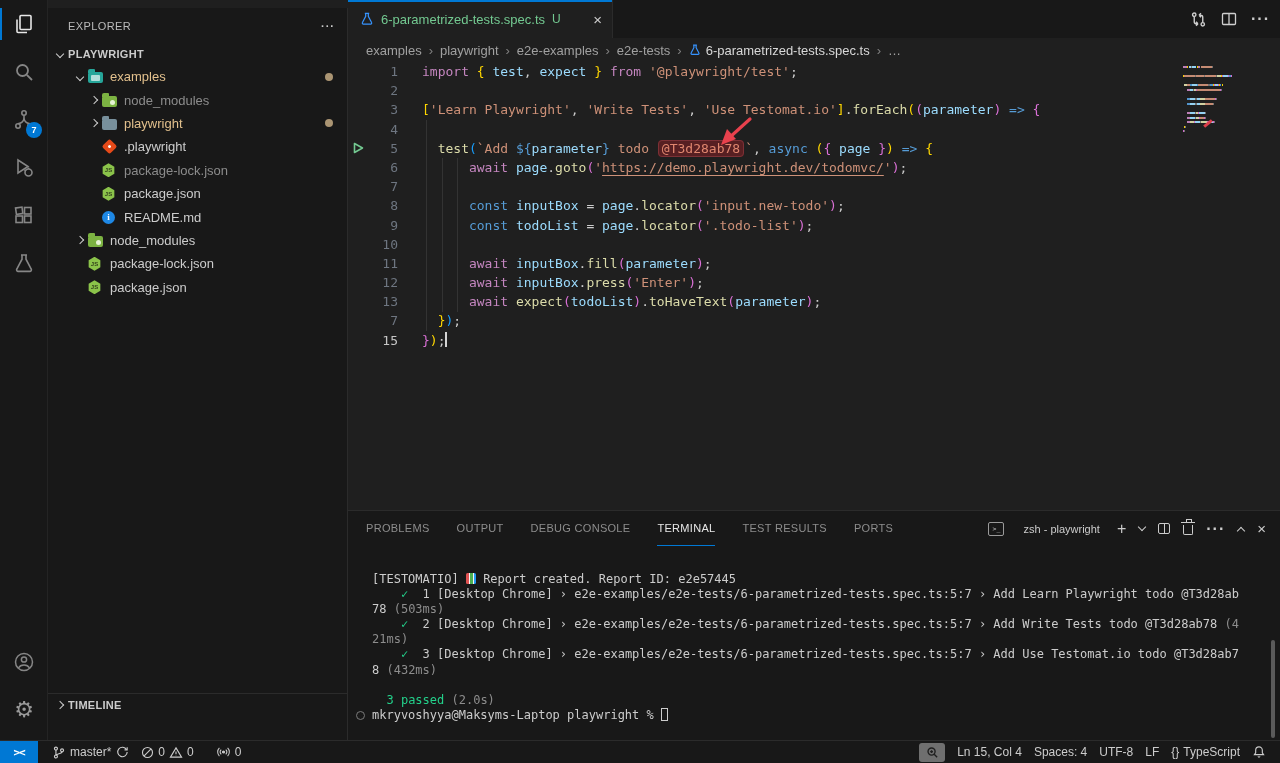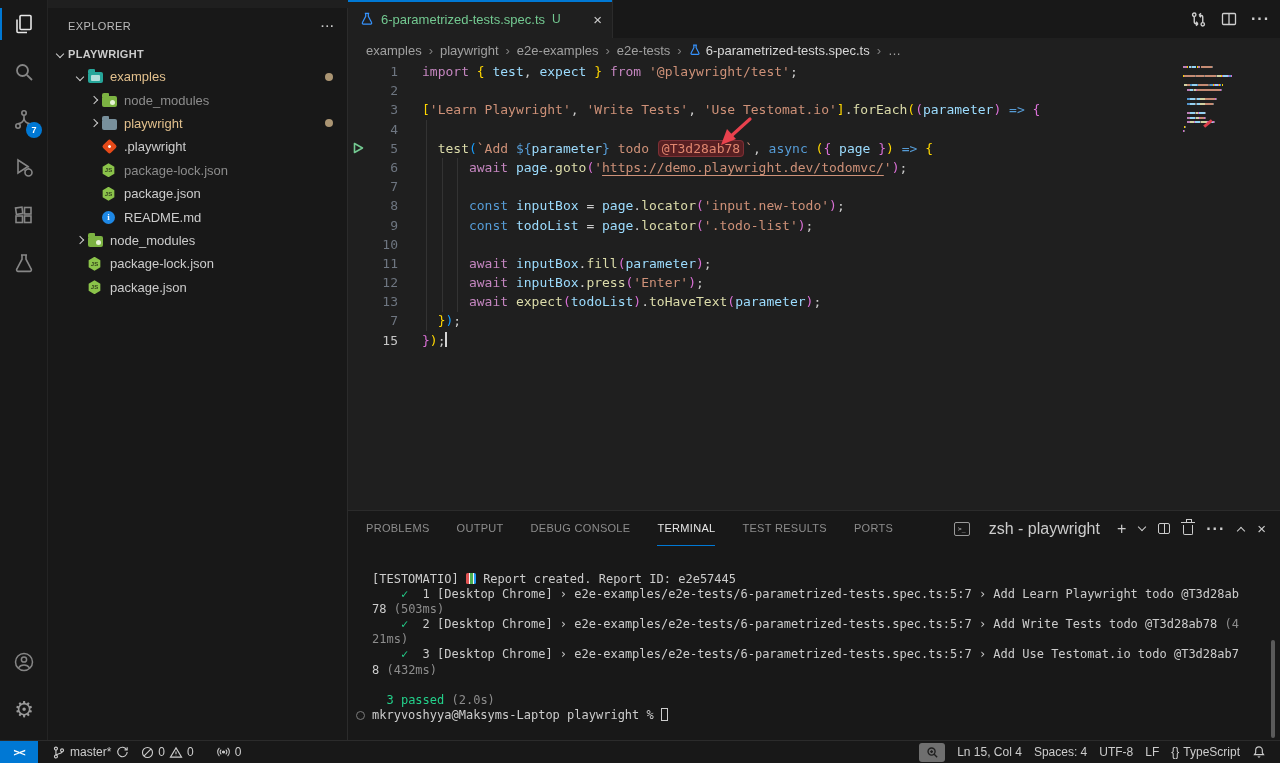--- a/index.html
+++ b/index.html
@@ -100,21 +100,21 @@
   #annot-arrow{left:712px;top:116px;width:42px;height:32px;pointer-events:none}
 
   
   #panel{left:348px;top:510px;width:932px;height:230px;background:var(--chrome-bg);border-top:1px solid var(--border)}
   #panel-tabs{display:flex;align-items:center;gap:27px;height:35px;padding-left:18px;font-size:11px;letter-spacing:.3px;color:#8d8d8d}
   .ptab{cursor:pointer;height:35px;display:flex;align-items:center;border-bottom:1px solid transparent}
   .ptab.active{color:#e7e7e7;border-bottom:1px solid var(--accent)}
   #panel-actions{position:absolute;right:14px;top:0;height:35px;display:flex;align-items:center;gap:13px;color:#cccccc}
   .shellbox{display:flex;align-items:center;justify-content:center;width:16px;height:14px;border:1px solid #9a9a9a;border-radius:2px;
     font-family:"DejaVu Sans Mono",monospace;font-size:6.5px;color:#ccc}
-  #term-title{font-size:16px;color:#cccccc;margin-left:6px;margin-right:4px}
+  #term-title{font-size:11px;color:#cccccc;margin-left:6px;margin-right:4px}
   .plus{font-size:16px;line-height:1}
   .cv2{display:block;width:6px;height:6px;border-right:1.4px solid #ccc;border-bottom:1.4px solid #ccc;transform:rotate(45deg);margin-top:-3px}
   .cv2.up{transform:rotate(-135deg);margin-top:4px}
   .split-ic{width:12px;height:11px;border:1.2px solid #ccc;border-radius:2px;position:relative}
   .split-ic::after{content:'';position:absolute;left:4.5px;top:0;bottom:0;width:1.2px;background:#ccc}
   .trash-ic{position:relative;width:10px;height:10px;border:1.2px solid #ccc;border-top:none;border-radius:0 0 2px 2px;margin-top:3px}
   .trash-ic::before{content:'';position:absolute;left:-3px;top:-3px;width:14px;height:1.4px;background:#ccc}
   .trash-ic::after{content:'';position:absolute;left:2px;top:-6px;width:4px;height:2px;border:1.2px solid #ccc;border-bottom:none}
   .xclose{font-size:15px;line-height:1}
 
@@ -292,20 +292,26 @@
         <div class="trow" style="padding-left: 24px;">
           <span class="cv "></span>
           <span class="ic-slot">
             <span class="ic-json">JS</span>
           </span>
           <span class="tlabel ">package.json</span>
         </div>
       </div>
   </div>
   <div id="sb-sections" class="abs">
+    <div class="sb-sec">
+      <span class="cv right">
+          <i></i>
+        </span>
+      <span>TIMELINE</span>
+    </div>
   </div>
 
   <div id="tabbar" class="abs">
     <div id="tab-active">
       <svg width="14" height="14" viewBox="0 0 16 16" fill="none" stroke="#3794ff" stroke-width="1.4">
           <path d="M5.5 1.5h5M6.5 1.5v3.4L2.8 12a1.2 1.2 0 0 0 1.1 1.8h8.2a1.2 1.2 0 0 0 1.1-1.8L9.5 4.9V1.5"></path>
         </svg>
       <span id="tab-file">6-parametrized-tests.spec.ts</span>
       <span id="tab-dirty">U</span>
       <span id="tab-close">×</span>

